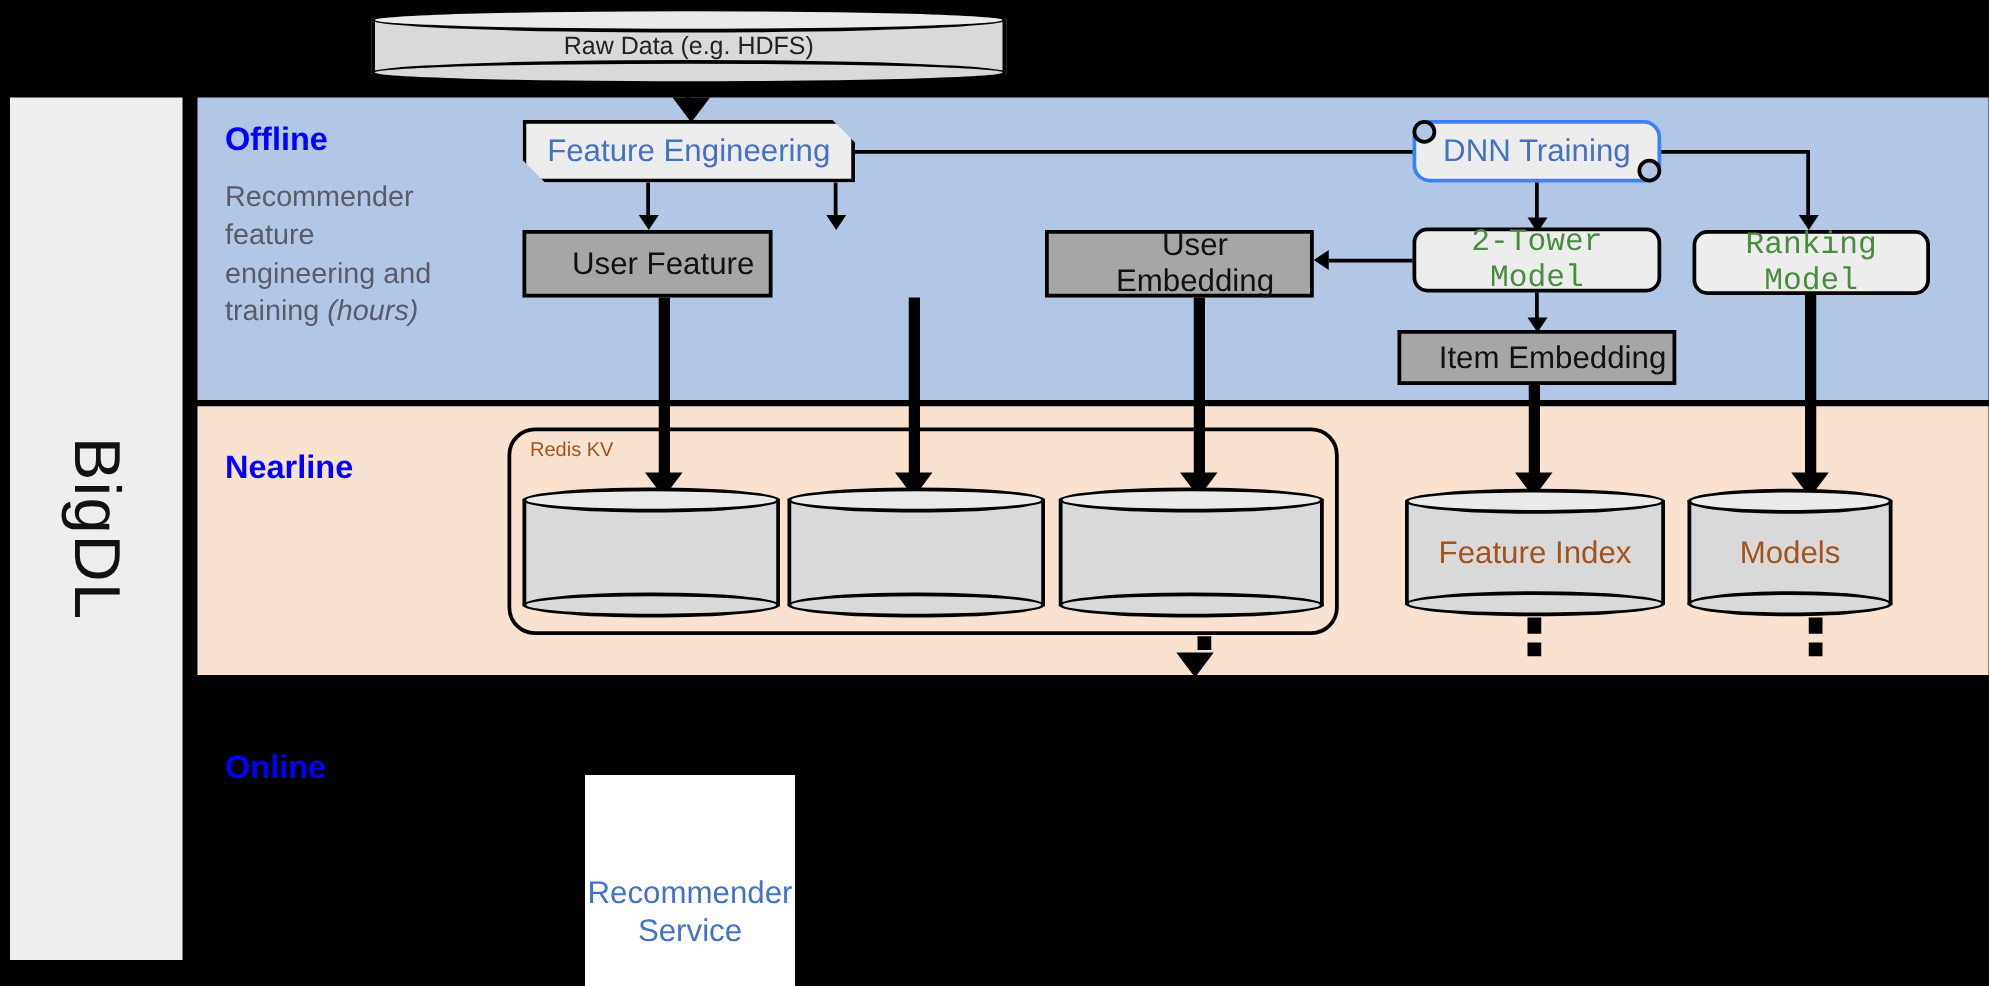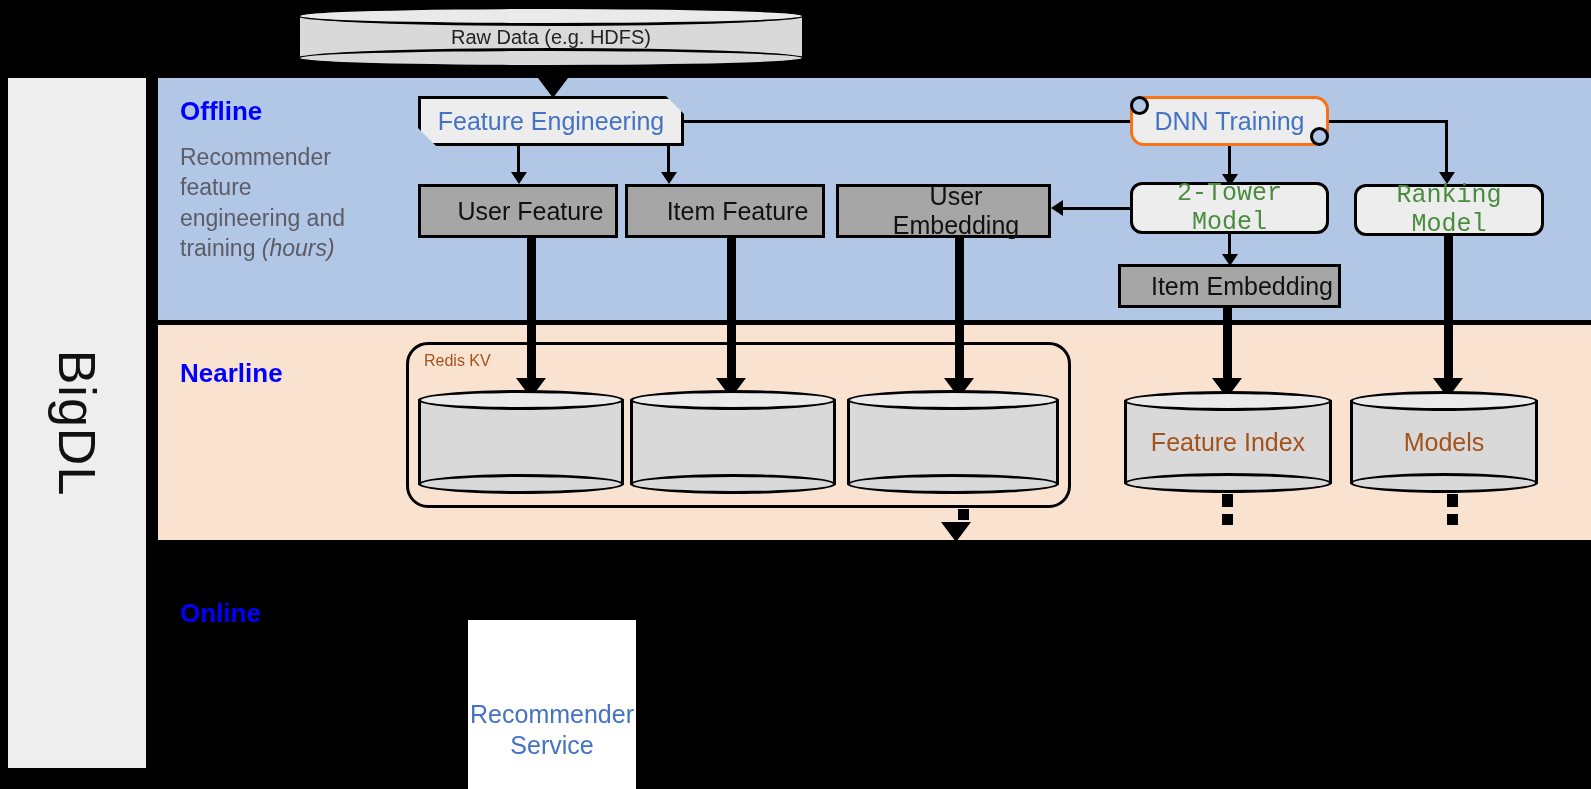--- a/index.html
+++ b/index.html
@@ -32,21 +32,21 @@
         box-sizing:border-box;}
 
   .gray-box{background:#a6a6a6;border:3px solid #000;font-size:25px;color:#111;padding-left:25px;}
 
   .doc-box{ 
     background:#ededed;border:3px solid #000;font-size:25px;color:#4472c4;
     clip-path:polygon(0 0, calc(100% - 18px) 0, 100% 18px, 100% 100%, 18px 100%, 0 calc(100% - 18px));
   }
 
   .notch-box{ 
-    background:#ededed;border:3px solid #f97316;border-radius:14px;
+    background:#ededed;border:3px solid #3b82f6;border-radius:14px;
     font-size:25px;color:#4472c4;position:relative;
   }
   .notch-box::before,.notch-box::after{
     content:"";position:absolute;width:13px;height:13px;
     border:3px solid #000;border-radius:50%;background:#b2c6e6;
   }
   .notch-box::before{left:-3px;top:-3px;}
   .notch-box::after{right:-3px;bottom:-3px;}
 
   .round-box{background:#ededed;border:3px solid #000;border-radius:12px;
@@ -155,23 +155,20 @@
 
   <div class="abs thin-h" style="left:1329px;top:120px;width:119px;"></div>
   <div class="abs thin-v" style="left:1445px;top:120px;height:56px;"></div>
   <div class="abs" style="left:1439px;top:172px;">
       <div class="arrow-dn"></div>
     </div>
 
   <div class="abs node gray-box" style="left:418px;top:184px;width:200px;height:54px;">
     <span>User Feature</span>
   </div>
-  <div class="abs node gray-box" style="left:625px;top:184px;width:200px;height:54px;">
-    <span>Item Feature</span>
-  </div>
   <div class="abs node gray-box" style="left:836px;top:184px;width:215px;height:54px;">
     <span>User Embedding</span>
   </div>
 
   <div class="abs node round-box" style="left:1130px;top:182px;width:199px;height:52px;">
     <span>2-Tower Model</span>
   </div>
 
   <div class="abs thin-h" style="left:1063px;top:207px;width:67px;"></div>
   <div class="abs" style="left:1051px;top:200px;">
@@ -239,21 +236,21 @@
       <div class="cap"></div>
     <div class="lbl"></div>
   </div>
 
   <div class="cyl" style="left:1124px;top:391px;width:208px;height:102px;">
     <div class="body"></div>
       <div class="bot"></div>
       <div class="cap"></div>
     <div class="lbl">Feature Index</div>
   </div>
-  <div class="cyl" style="left:1350px;top:391px;width:188px;height:102px;">
+  <div class="cyl" style="left:1350px;top:391px;width:164px;height:102px;">
     <div class="body"></div>
       <div class="bot"></div>
       <div class="cap"></div>
     <div class="lbl">Models</div>
   </div>
 
   <div class="abs dot" style="left:958px;top:509px;width:11px;height:11px;"></div>
   <div class="abs" style="left:941px;top:522px;">
       <div class="arrow-dn-big"></div>
     </div>

